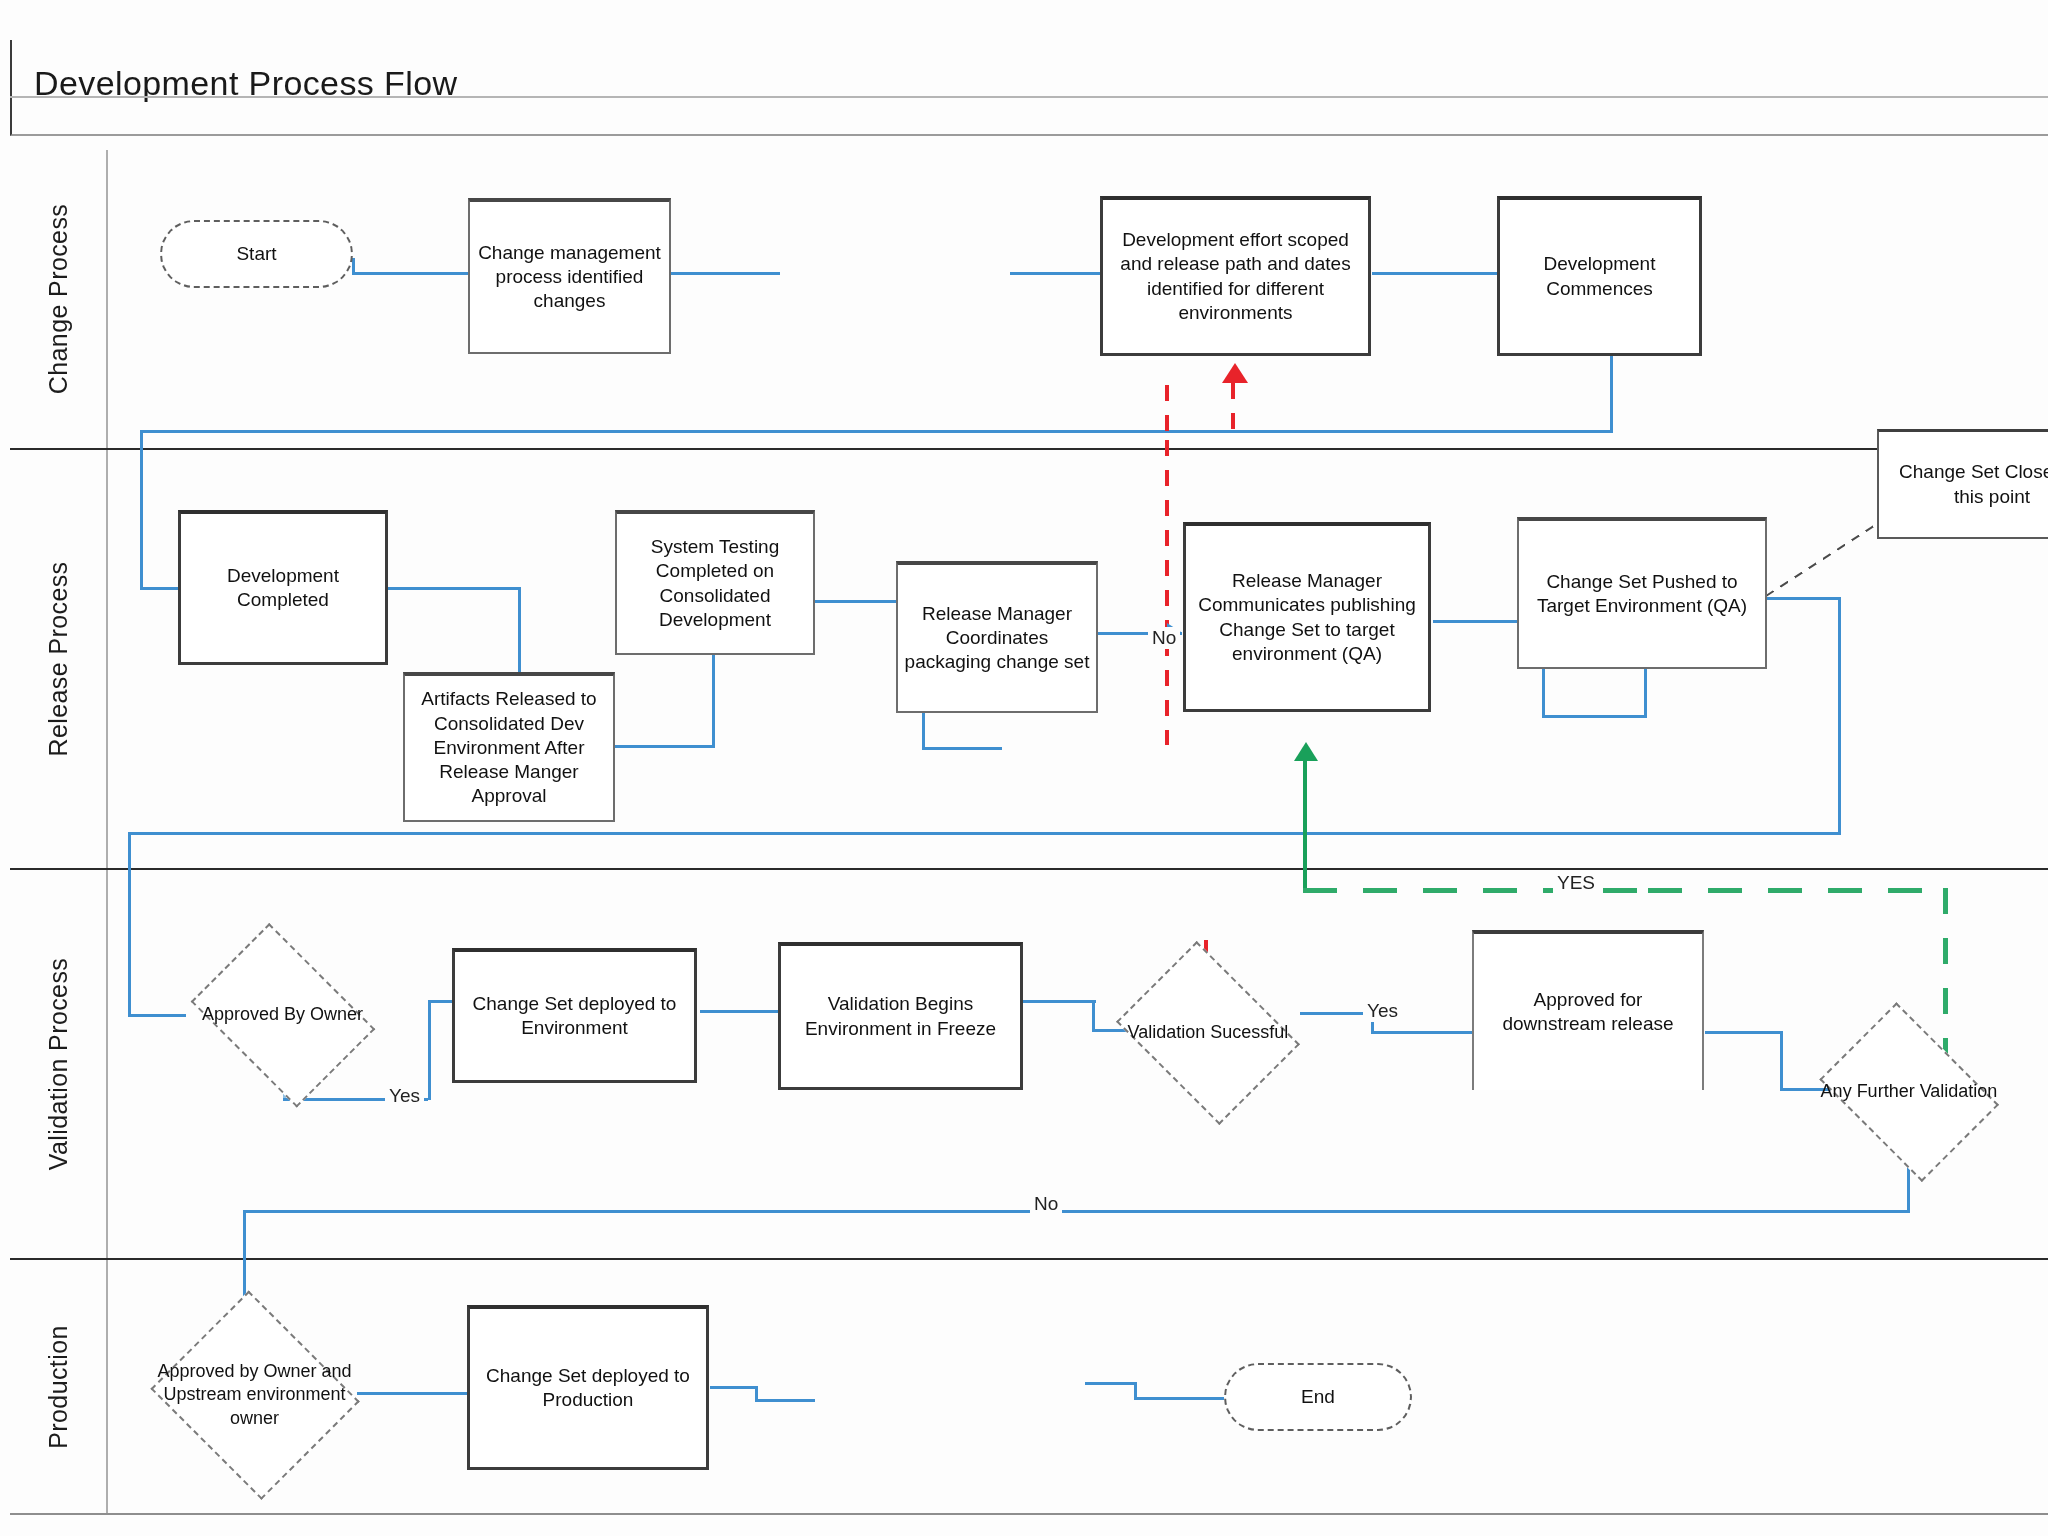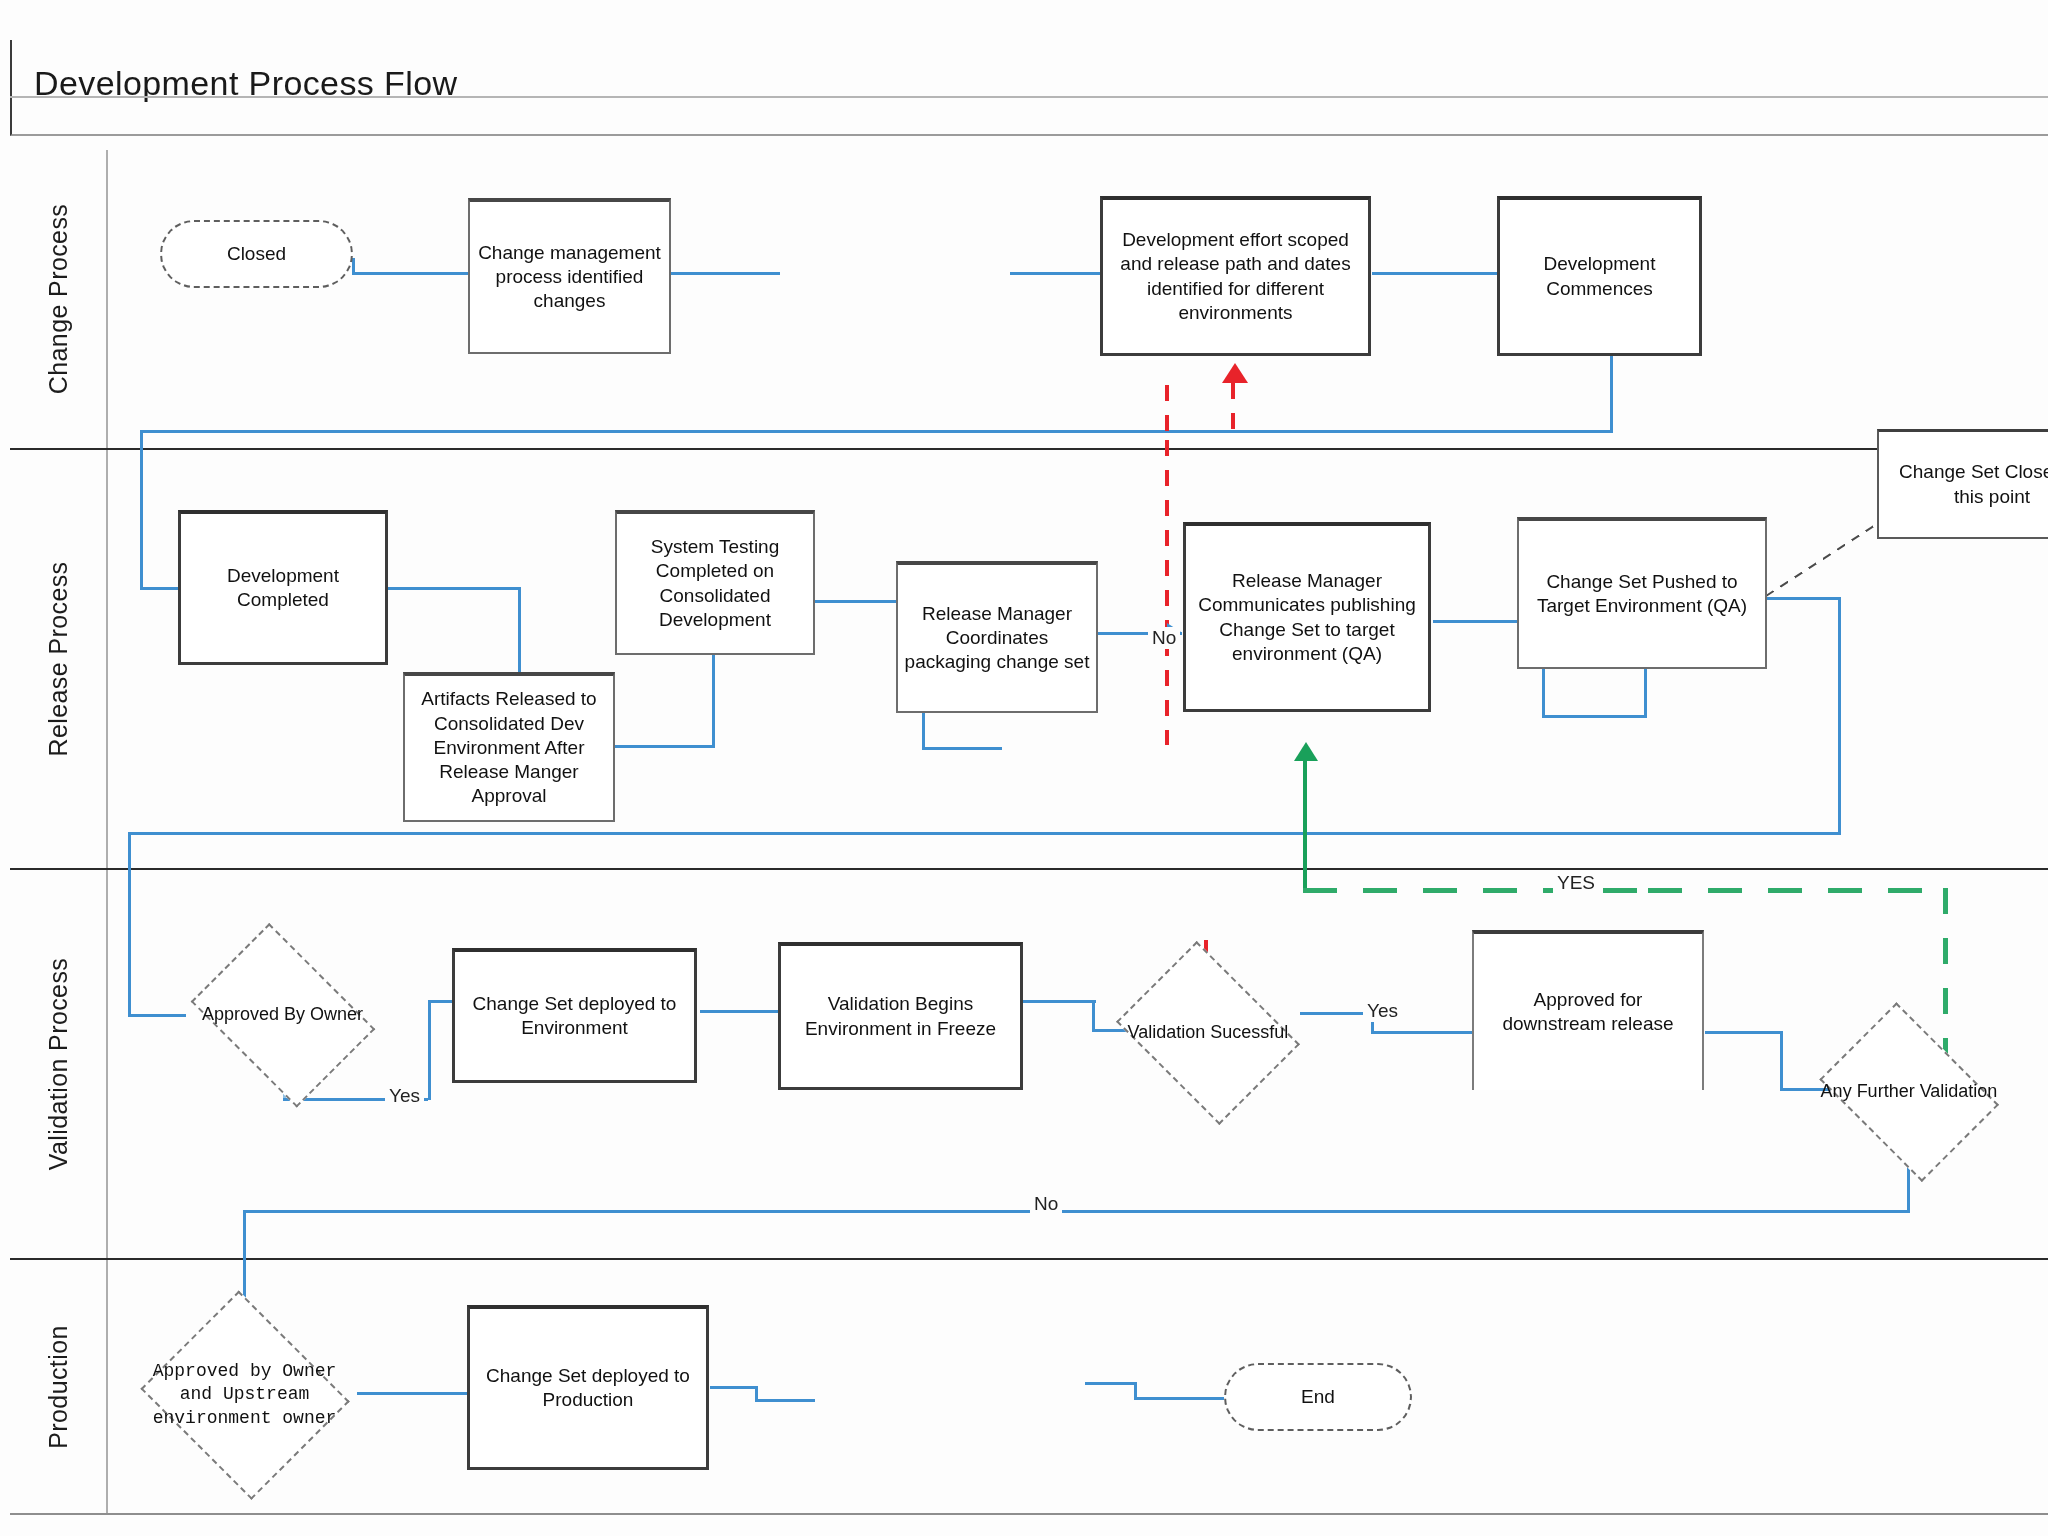--- a/index.html
+++ b/index.html
@@ -332,21 +332,21 @@
   <div class="solid-green-v" style="left:1303px; top:760px; height:130px;"></div>
   <div class="arrow up-green" style="left:1294px; top:742px;"></div>
 
   <div class="dash-green-h" style="left:1303px; top:888px; width:345px;"></div>
   <div class="dash-green-h" style="left:1648px; top:888px; width:300px;"></div>
   <div class="dash-green-v" style="left:1943px; top:888px; height:185px;"></div>
 
   <div class="dash-grey" style="left:1766px; top:595px; width:222px; transform: rotate(-33deg);"></div>
 
   <div class="node terminator" style="left:160px; top:220px; width:193px; height:68px;">
-    <span class="txt">Closed</span>
+    <span class="txt">Start</span>
   </div>
 
   <div class="node box" style="left:468px; top:198px; width:203px; height:156px;">
     <span class="txt">Change management process identified changes</span>
   </div>
 
 
   <div class="node box heavy" style="left:1100px; top:196px; width:271px; height:160px;">
     <span class="txt">Development effort scoped and release path and dates identified for different environments</span>
   </div>
@@ -403,21 +403,21 @@
 
   <div class="node box openside" style="left:1472px; top:930px; width:232px; height:160px;">
     <span class="txt">Approved for downstream release</span>
   </div>
 
   <div class="node diamond" style="left:1810px; top:1018px; width:198px; height:148px;">
     <span class="dshape"></span>
     <span class="txt">Any Further Validation</span>
   </div>
 
-  <div class="node diamond" style="left:137px; top:1300px; width:215px; height:190px;font-family:Liberation Mono, monospace;">
+  <div class="node diamond" style="left:147px; top:1300px; width:215px; height:190px;">
     <span class="dshape"></span>
     <span class="txt">Approved by Owner and Upstream environment owner</span>
   </div>
 
   <div class="node box heavy" style="left:467px; top:1305px; width:242px; height:165px;">
     <span class="txt">Change Set deployed to Production</span>
   </div>
 
 
   <div class="node terminator" style="left:1224px; top:1363px; width:188px; height:68px;">

